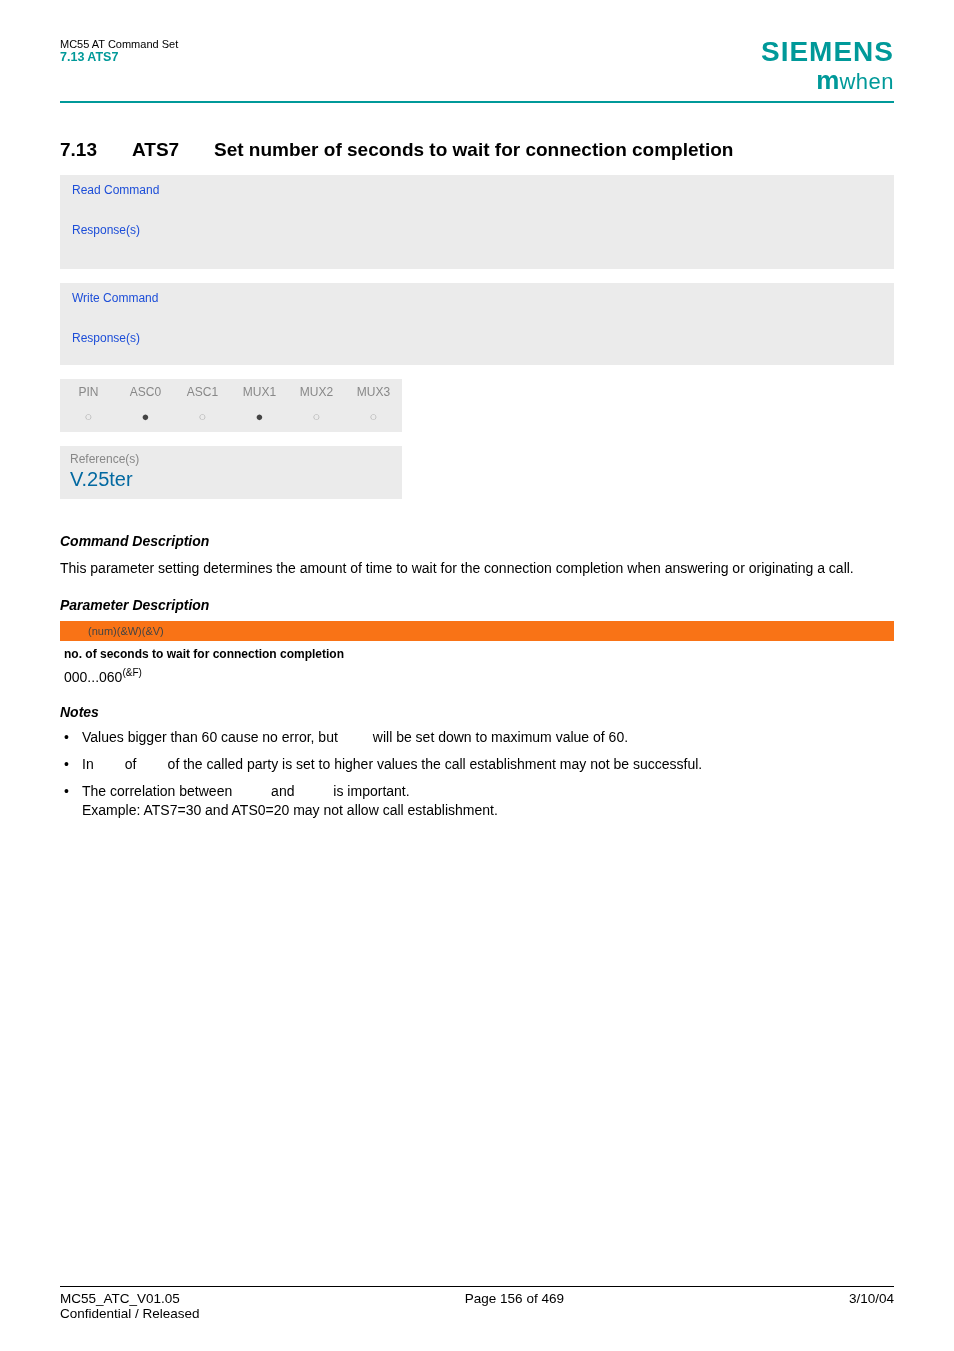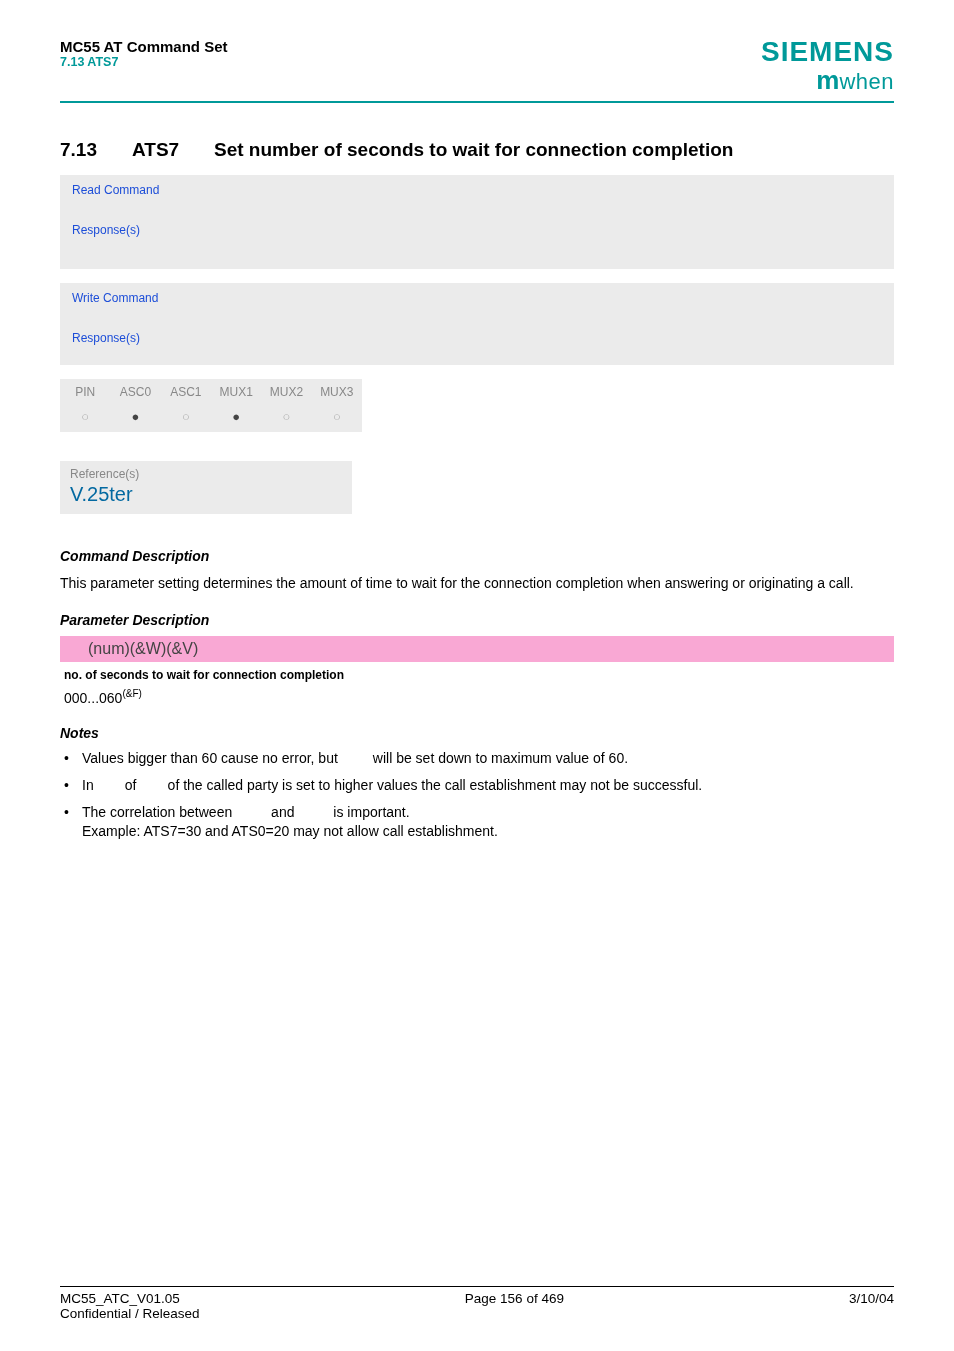--- a/index.html
+++ b/index.html
@@ -16,22 +16,22 @@
     min-height: 1351px;
     display: flex;
     flex-direction: column;
   }
   .header-row {
     display: flex;
     justify-content: space-between;
     align-items: flex-start;
   }
   .header-left .doc-title {
-    font-weight: bold;
-    font-size: 15px;
+    font-weight: normal;
+    font-size: 11px;
   }
   .header-left .sub-title {
     font-weight: bold;
     font-size: 12.5px;
     color: #099;
   }
   .header-right { text-align: right; }
   .siemens-logo {
     font-family: Arial, sans-serif;
     font-weight: 900;
@@ -86,62 +86,62 @@
     padding: 8px 12px 18px 12px;
     color: #1d4ed8;
     font-size: 12px;
   }
   .panel-row.response {
     padding: 8px 12px 32px 12px;
   }
   .grid-table {
     margin-top: 14px;
     background: #ebebeb;
-    width: 302px;
+    width: 342px;
   }
   .grid-head, .grid-body {
     display: flex;
   }
   .grid-cell-h, .grid-cell-b {
     flex: 1;
     text-align: center;
     padding: 6px 0;
     font-size: 12px;
     color: #888;
   }
   .grid-cell-b { padding: 4px 0 8px 0; font-size: 13px; }
   .dot-filled { color: #444; }
   .dot-empty { color: #aaa; }
   .ref-box {
-    margin-top: 29px;
+    margin-top: 14px;
     background: #ebebeb;
-    width: 292px;
+    width: 342px;
   }
   .ref-head {
     padding: 6px 10px 2px 10px;
     color: #888;
     font-size: 12px;
   }
   .ref-body {
     padding: 0px 10px 8px 10px;
     font-size: 20px;
     color: #0369a1;
   }
   .cmd-desc { margin-top: 34px; }
   .p-body {
     font-size: 14px;
     margin-top: 10px;
     line-height: 1.3;
   }
   .param-desc { margin-top: 20px; }
   .param-bar {
-    background: #f9a8d4;
+    background: #f97316;
     margin-top: 8px;
     padding: 4px 28px;
-    font-size: 16px;
+    font-size: 11px;
     color: #444;
   }
   .param-line {
     font-size: 12px;
     margin-top: 6px;
     padding-left: 4px;
     font-weight: bold;
   }
   .param-range {
     font-size: 14px;

